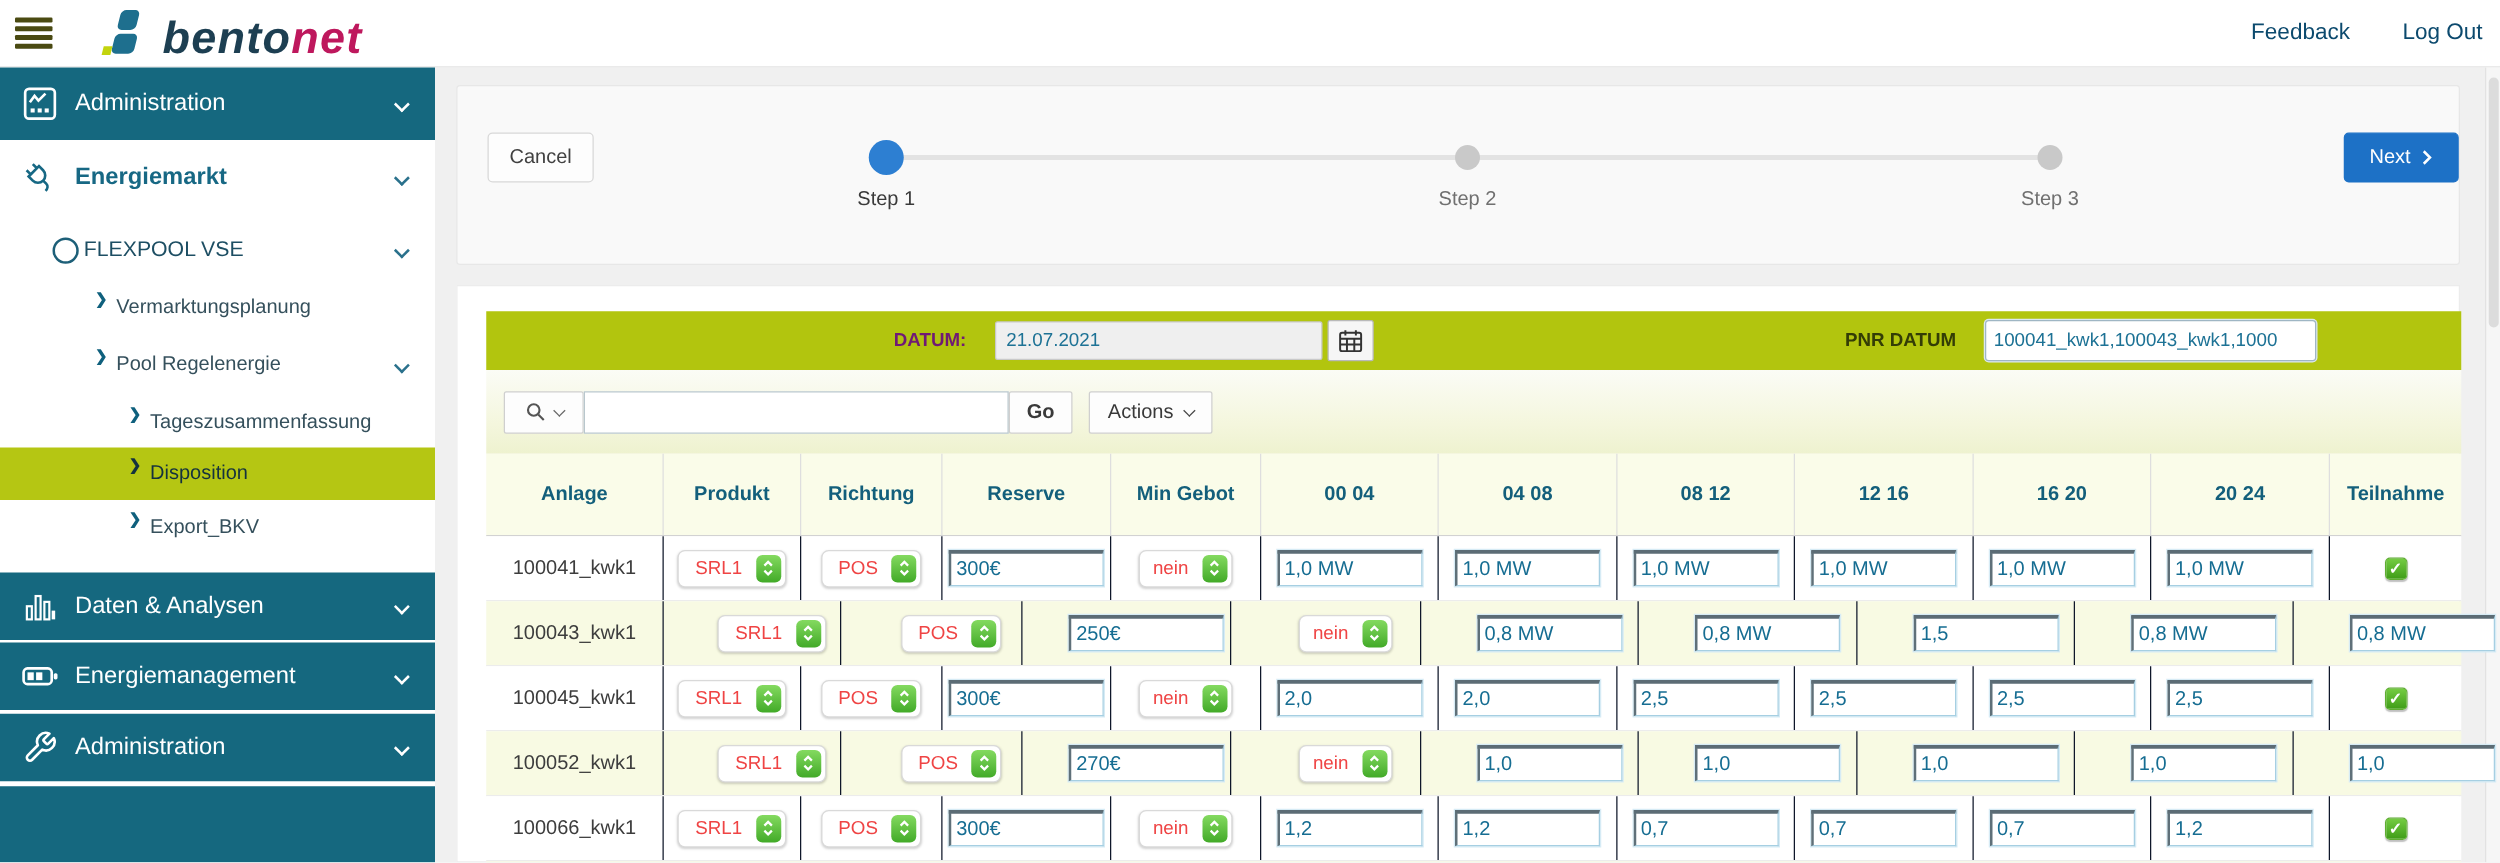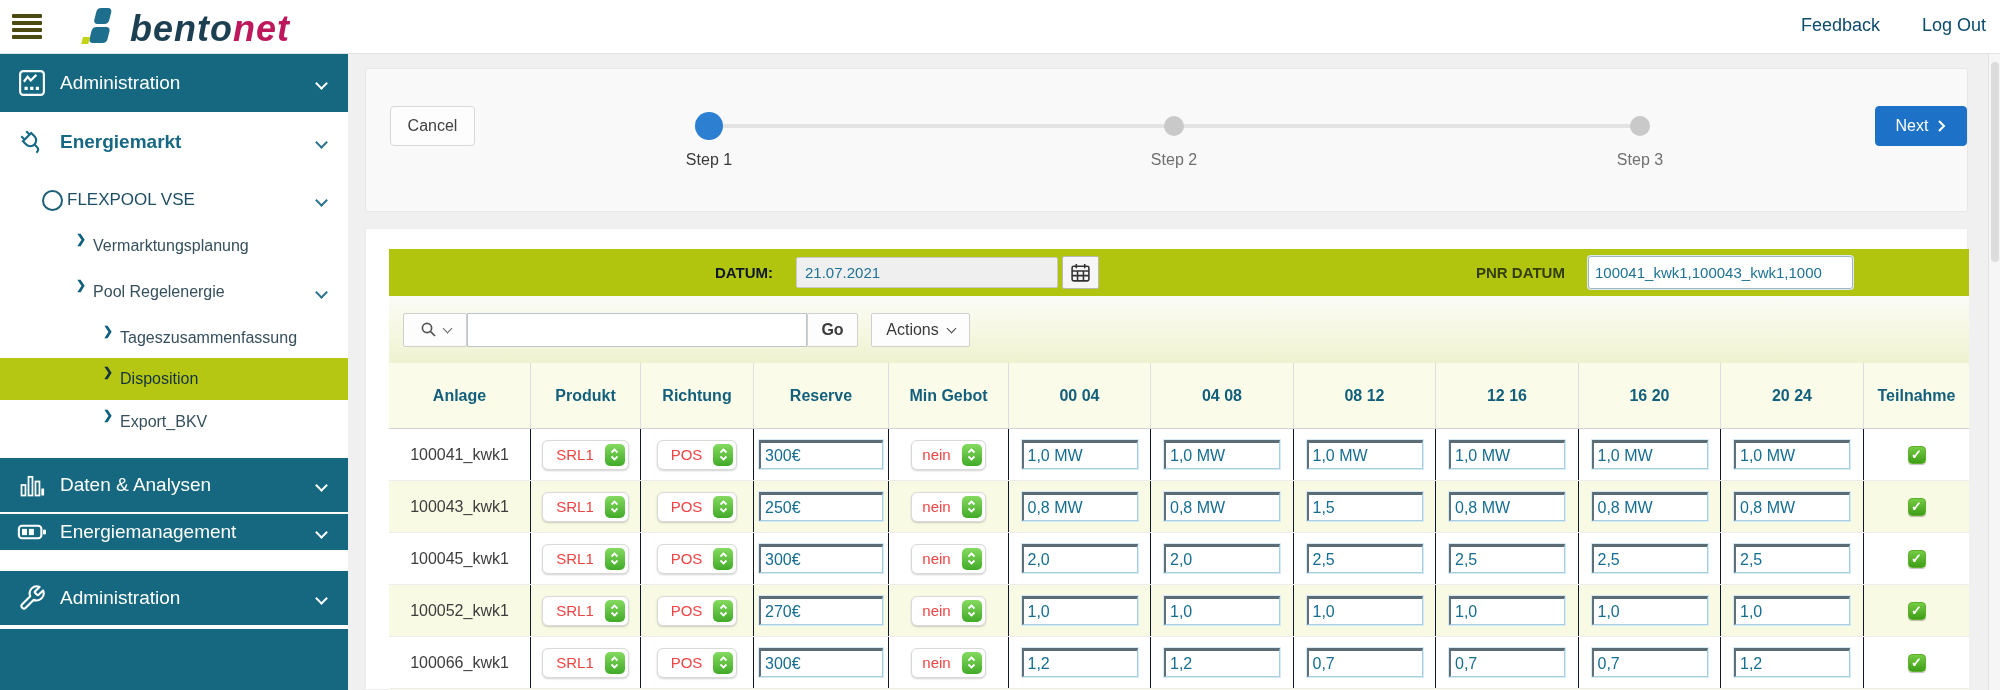--- a/index.html
+++ b/index.html
@@ -43,21 +43,21 @@
   .step-lbl { position:absolute; top:82px; width:140px; text-align:center; font-size:16px; color:#707070; }
   .step-lbl.active { font-weight:normal; color:#3a3a3a; }
   .btn-next { position:absolute; left:1509px; top:37px; width:92px; height:40px; background:#1d71c6; border:1px solid #1d71c6; border-radius:4px;
               color:#fff; font-size:16px; display:flex; align-items:center; justify-content:center; gap:9px; cursor:pointer; font-family:inherit; }
 
   .card { position:absolute; left:365px; top:228px; width:1603px; height:462px; background:#fff; border:1px solid #ececec; }
   .report { position:absolute; left:23px; top:0; width:1580px; }
 
   .greenbar { position:absolute; left:0; top:20px; width:1580px; height:47px; background:#b2c50e; }
   .f-lbl { position:absolute; font-size:15px; font-weight:bold; top:15px; }
-  .f-datum { left:326px; color:#0f172a; }
+  .f-datum { left:326px; color:#701a75; }
   .f-pnr { left:1087px; color:#333d06; }
   .in-date { position:absolute; left:407px; top:8px; width:262px; height:31px; background:#efefef; border:1px solid #c9c9c9; border-radius:2px;
              color:#1d7295; font-size:15px; padding:0 8px; font-family:inherit; }
   .btn-cal { position:absolute; left:673px; top:7px; width:37px; height:33px; background:#f6f6f6; border:1px solid #b9b9b9; border-radius:2px;
              display:flex; align-items:center; justify-content:center; cursor:pointer; }
   .in-pnr { position:absolute; left:1199px; top:7px; width:265px; height:33px; background:#fff; border:1px solid #9fb6c4; border-radius:3px;
             box-shadow:0 0 0 1px #dde9ef; color:#1d7295; font-size:15px; padding:0 6px; font-family:inherit; }
 
   .toolbar { position:absolute; left:0; top:67px; width:1580px; height:67px;
              background:linear-gradient(180deg,#fbfcf6 0%,#f4f6dd 65%,#eef2cf 100%); }
@@ -68,21 +68,21 @@
   .tb-actions { left:482px; width:99px; gap:9px; }
   .tb-input { position:absolute; left:78px; top:17px; width:340px; height:34px; border:1px solid #b9c7cd; background:#fff; padding:0 8px;
               font-size:15px; font-family:inherit; }
   .mini-chev { width:7px; height:7px; border-right:1.8px solid #666; border-bottom:1.8px solid #666; transform:rotate(45deg); margin-top:-4px; }
 
   .tbl { position:absolute; left:0; top:134px; width:1580px; }
   .hrow { display:grid; grid-template-columns:var(--cols); background:#fafce9; border-bottom:1px solid #d2d2d2; height:66px; }
   .hcell { display:flex; align-items:center; justify-content:center; font-weight:bold; font-size:16px; color:#135f7b; border-right:1px solid #dedede; }
   .hcell:last-child { border-right:none; }
   .trow { display:grid; grid-template-columns:var(--cols); height:52px; background:#fff; border-bottom:1px solid #ececec; }
-  .trow.alt { background:#f8fae3; }
+  .trow.alt { background:#f8fae3;gap:32px; }
   .cell { display:flex; align-items:center; justify-content:center; border-right:1px solid #0f172a; overflow:hidden; }
   .cell:last-child { border-right:none; }
   .anlage { font-size:16px; color:#3d3d3d; }
 
   .pill { display:flex; align-items:center; background:#fff; border:1px solid #d9d9d9; border-radius:6px; box-shadow:0 1px 2px rgba(0,0,0,.18);
           padding:3px 3px 3px 13px; gap:11px; cursor:pointer; }
   .pill-label { font-size:15px; color:#ef4444; }
   .stepper { width:20px; height:22px; border-radius:5px; background:linear-gradient(#84da60,#42aa28); display:flex; align-items:center; justify-content:center; }
 
   .tin { height:29px; background:#fff; border:1px solid #a6cfe2; border-top:3px solid #5c6c75; border-left:2px solid #5f7079;
@@ -193,21 +193,21 @@
           <rect x="3" y="12" width="3.4" height="9" fill="none" stroke="#fff" stroke-width="1.5"></rect>
           <rect x="9" y="5" width="3.4" height="16" fill="none" stroke="#fff" stroke-width="1.5"></rect>
           <rect x="15" y="9" width="3.4" height="12" fill="none" stroke="#fff" stroke-width="1.5"></rect>
           <rect x="20" y="15" width="2.4" height="6" fill="#fff"></rect>
         </svg>
       </span>
       <span class="lbl">Daten &amp; Analysen</span>
       <span class="chev"></span>
     </div>
 
-    <div class="side-band" style="top:460px; height:36px;">
+    <div class="side-band" style="top:460px; height:54px;">
       <span class="icon">
         <svg width="30" height="30" viewBox="0 0 24 24">
           <rect x="1.5" y="7" width="18" height="10" rx="2.5" fill="none" stroke="#fff" stroke-width="1.7"></rect>
           <rect x="20.8" y="10" width="2.4" height="4" rx="1" fill="#fff"></rect>
           <rect x="4" y="9.5" width="4" height="5" fill="#fff"></rect>
           <rect x="9.5" y="9.5" width="4" height="5" fill="#fff"></rect>
         </svg>
       </span>
       <span class="lbl">Energiemanagement</span>
       <span class="chev"></span>

